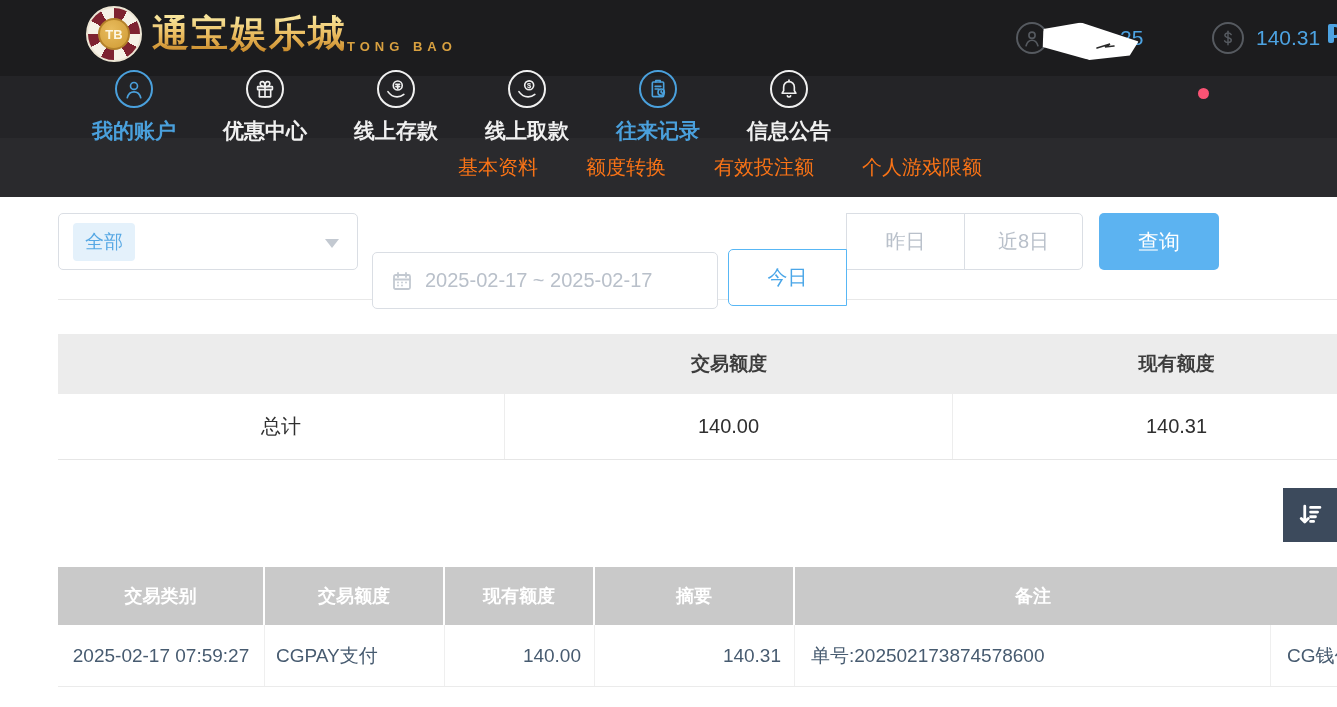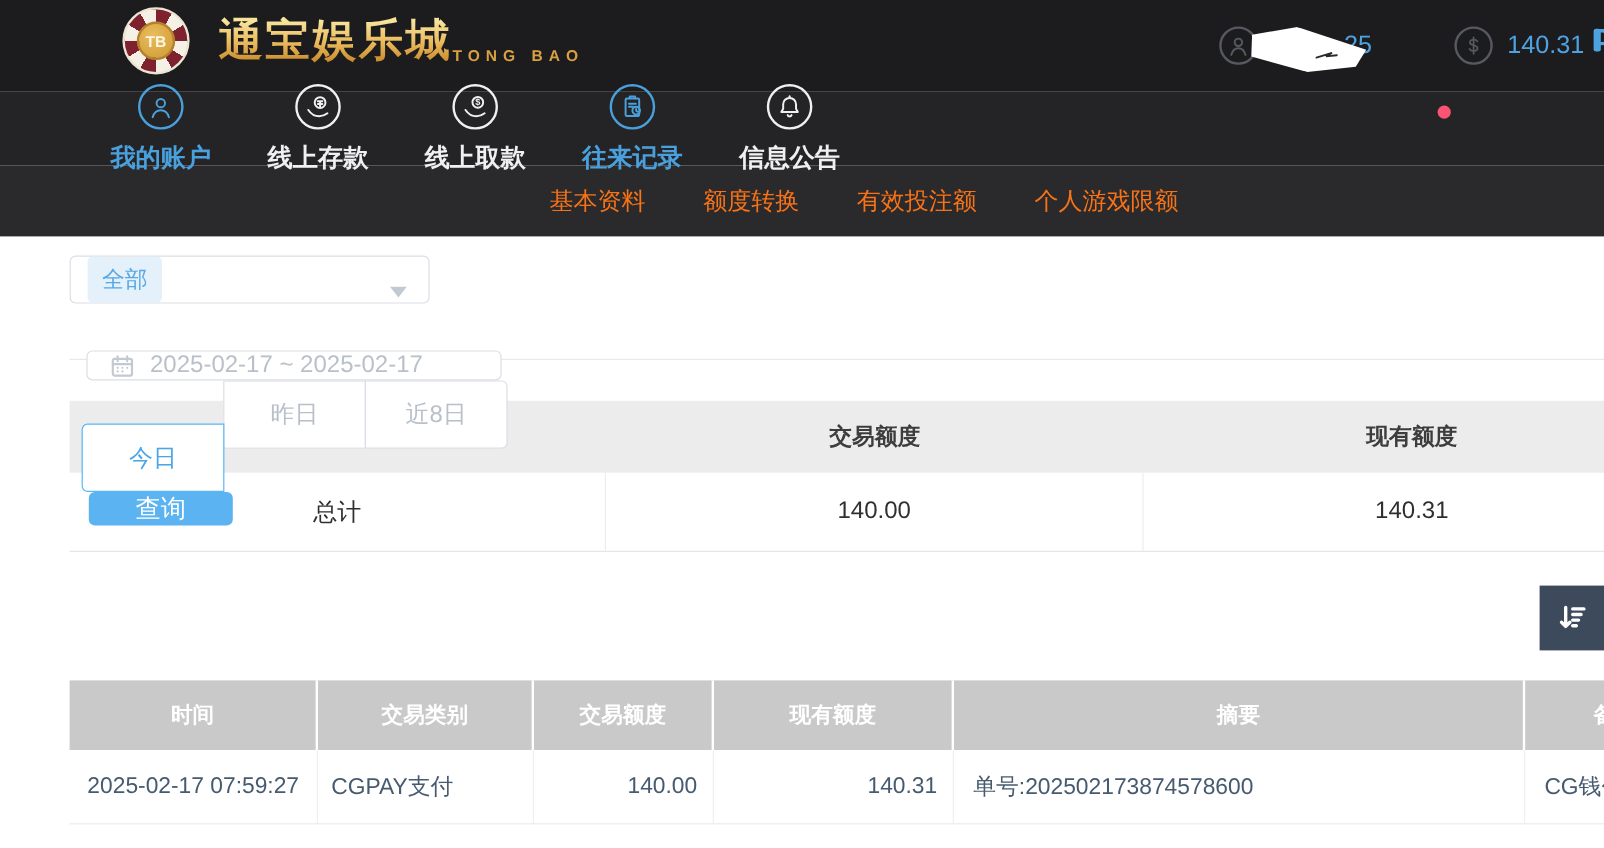--- a/index.html
+++ b/index.html
@@ -2,21 +2,21 @@
 <html><head>
 <meta charset="utf-8">
 <style>
   * { box-sizing: border-box; margin: 0; padding: 0; }
   html,body { background:#fff; }
   body { font-family: "Liberation Sans", "DejaVu Sans", sans-serif; }
   .page { position:relative; width:1337px; height:707px; overflow:hidden; background:#fff; }
 
   
   .topbar { position:relative; height:76px; background:#1c1c1e; }
-  .logo { position:absolute; left:102px; top:6px; display:flex; align-items:center; gap:24px; }
+  .logo { position:absolute; left:86px; top:6px; display:flex; align-items:center; gap:10px; }
   .chip { position:relative; width:56px; height:56px; border-radius:50%;
           background: conic-gradient(#7e2230 0 30deg,#f6f1e6 30deg 60deg,#7e2230 60deg 90deg,#f6f1e6 90deg 120deg,
             #7e2230 120deg 150deg,#f6f1e6 150deg 180deg,#7e2230 180deg 210deg,#f6f1e6 210deg 240deg,
             #7e2230 240deg 270deg,#f6f1e6 270deg 300deg,#7e2230 300deg 330deg,#f6f1e6 330deg 360deg);
           border:2px solid #ece5d4; display:flex; align-items:center; justify-content:center; }
   .chip-inner { width:32px; height:32px; border-radius:50%; background:radial-gradient(circle at 40% 35%,#e8bc5e,#cf9a33);
           border:2px solid #b3812a; color:#fdf6e0; font-size:13px; font-weight:bold;
           display:flex; align-items:center; justify-content:center; }
   .logo-text-wrap { display:flex; flex-direction:row; }
   .logo-title { font-size:37px; font-weight:bold; letter-spacing:2px;
@@ -44,21 +44,21 @@
   .nav-icon { width:38px; height:38px; border:2px solid currentColor; border-radius:50%;
           display:flex; align-items:center; justify-content:center; flex:0 0 auto; }
   .nav-icon svg { stroke:currentColor; fill:none; stroke-width:1.5; stroke-linecap:round; stroke-linejoin:round; }
   .badge-dot { position:absolute; left:1198px; top:12px; width:11px; height:11px; border-radius:50%; background:#fa5374; }
 
   
   .subnav { height:59px; background:#2a2a2d; display:flex; align-items:center; gap:48px; padding-left:458px; }
   .subnav-item { font-size:20px; color:#f97316; cursor:pointer; white-space:nowrap; }
 
   
-  .filters { display:flex; margin:16px 0 0 58px; height:57px;flex-direction:column; }
+  .filters { display:flex; margin:16px 0 0 58px; height:57px; }
   .select-box { position:relative; width:300px; height:57px; border:1px solid #dadee4; border-radius:5px; background:#fff;
           display:flex; align-items:center; padding-left:14px; cursor:pointer; }
   .select-chip { background:#e4f1fb; color:#57a8e4; font-size:19px; padding:6px 12px; border-radius:4px; }
   .select-caret { position:absolute; right:18px; top:25px; width:0; height:0;
           border-left:7px solid transparent; border-right:7px solid transparent; border-top:9px solid #c3c9d1; }
   .date-box { margin-left:14px; width:346px; height:57px; border:1px solid #dadee4; border-radius:5px; background:#fff;
           display:flex; align-items:center; gap:12px; padding-left:18px; color:#b9c0ca; font-size:20px; cursor:text;margin-top:39px; }
   .date-box svg { stroke:#c3c9d1; fill:none; stroke-width:1.8; stroke-linecap:round; }
   .seg-group { margin-left:10px; display:flex; }
   .seg-btn { width:119px; height:57px; background:#fff; border:1px solid #dadee4; color:#b9c0ca; font-size:20px;
@@ -150,20 +150,32 @@
         <svg width="24" height="24" viewBox="0 0 22 22">
           <circle cx="11" cy="8.2" r="3.2"></circle>
             <path d="M4.8 19c1.1-4 3.8-5.4 6.2-5.4s5.1 1.4 6.2 5.4"></path>
         </svg>
       </span>
       <span>我的账户</span>
     </div>
     <div class="nav-item">
       <span class="nav-icon">
         <svg width="24" height="24" viewBox="0 0 22 22">
+          <rect x="4.2" y="8.8" width="13.6" height="2.8" rx="0.4"></rect>
+            <path d="M5.8 11.6v6.6h10.4v-6.6"></path>
+          <path d="M11 8.8v9.4"></path>
+          <path d="M11 8.8C8.2 8.8 6.6 7.6 6.6 6.2c0-1.2.9-2 2-2 1.7 0 2.4 1.6 2.4 4.6z"></path>
+          <path d="M11 8.8c2.8 0 4.4-1.2 4.4-2.6 0-1.2-.9-2-2-2-1.7 0-2.4 1.6-2.4 4.6z"></path>
+        </svg>
+      </span>
+      <span>优惠中心</span>
+    </div>
+    <div class="nav-item">
+      <span class="nav-icon">
+        <svg width="24" height="24" viewBox="0 0 22 22">
           <circle cx="12.6" cy="7.8" r="4.1"></circle>
             <path d="M10.9 6.8h3.4M10.9 8.8h3.4M12.6 6.8v4"></path>
           <path d="M3.6 13.4c2.4 3.6 5.2 4.8 8.4 4.8 2.6 0 4.6-.9 6.2-2.2"></path>
         </svg>
       </span>
       <span>线上存款</span>
     </div>
     <div class="nav-item">
       <span class="nav-icon">
         <svg width="24" height="24" viewBox="0 0 22 22">
@@ -244,21 +256,20 @@
 
   <button class="sort-btn">
     <svg width="28" height="28" viewBox="0 0 24 24">
       <path d="M7.5 4.5v13.5M7.5 18l-3-3M7.5 18l3-3"></path>
       <path d="M12.5 5.5h8M12.5 9.5h6M12.5 13.5h4.2M12.5 17.5h2.6"></path>
     </svg>
   </button>
 
   <section class="tx-table">
     <div class="tx-head">
-      <div>时间</div>
       <div>交易类别</div>
       <div>交易额度</div>
       <div>现有额度</div>
       <div>摘要</div>
       <div>备注</div>
     </div>
     <div class="tx-row">
       <div class="tx-cell-center">2025-02-17 07:59:27</div>
       <div class="tx-cell-left">CGPAY支付</div>
       <div class="tx-cell-right">140.00</div>

